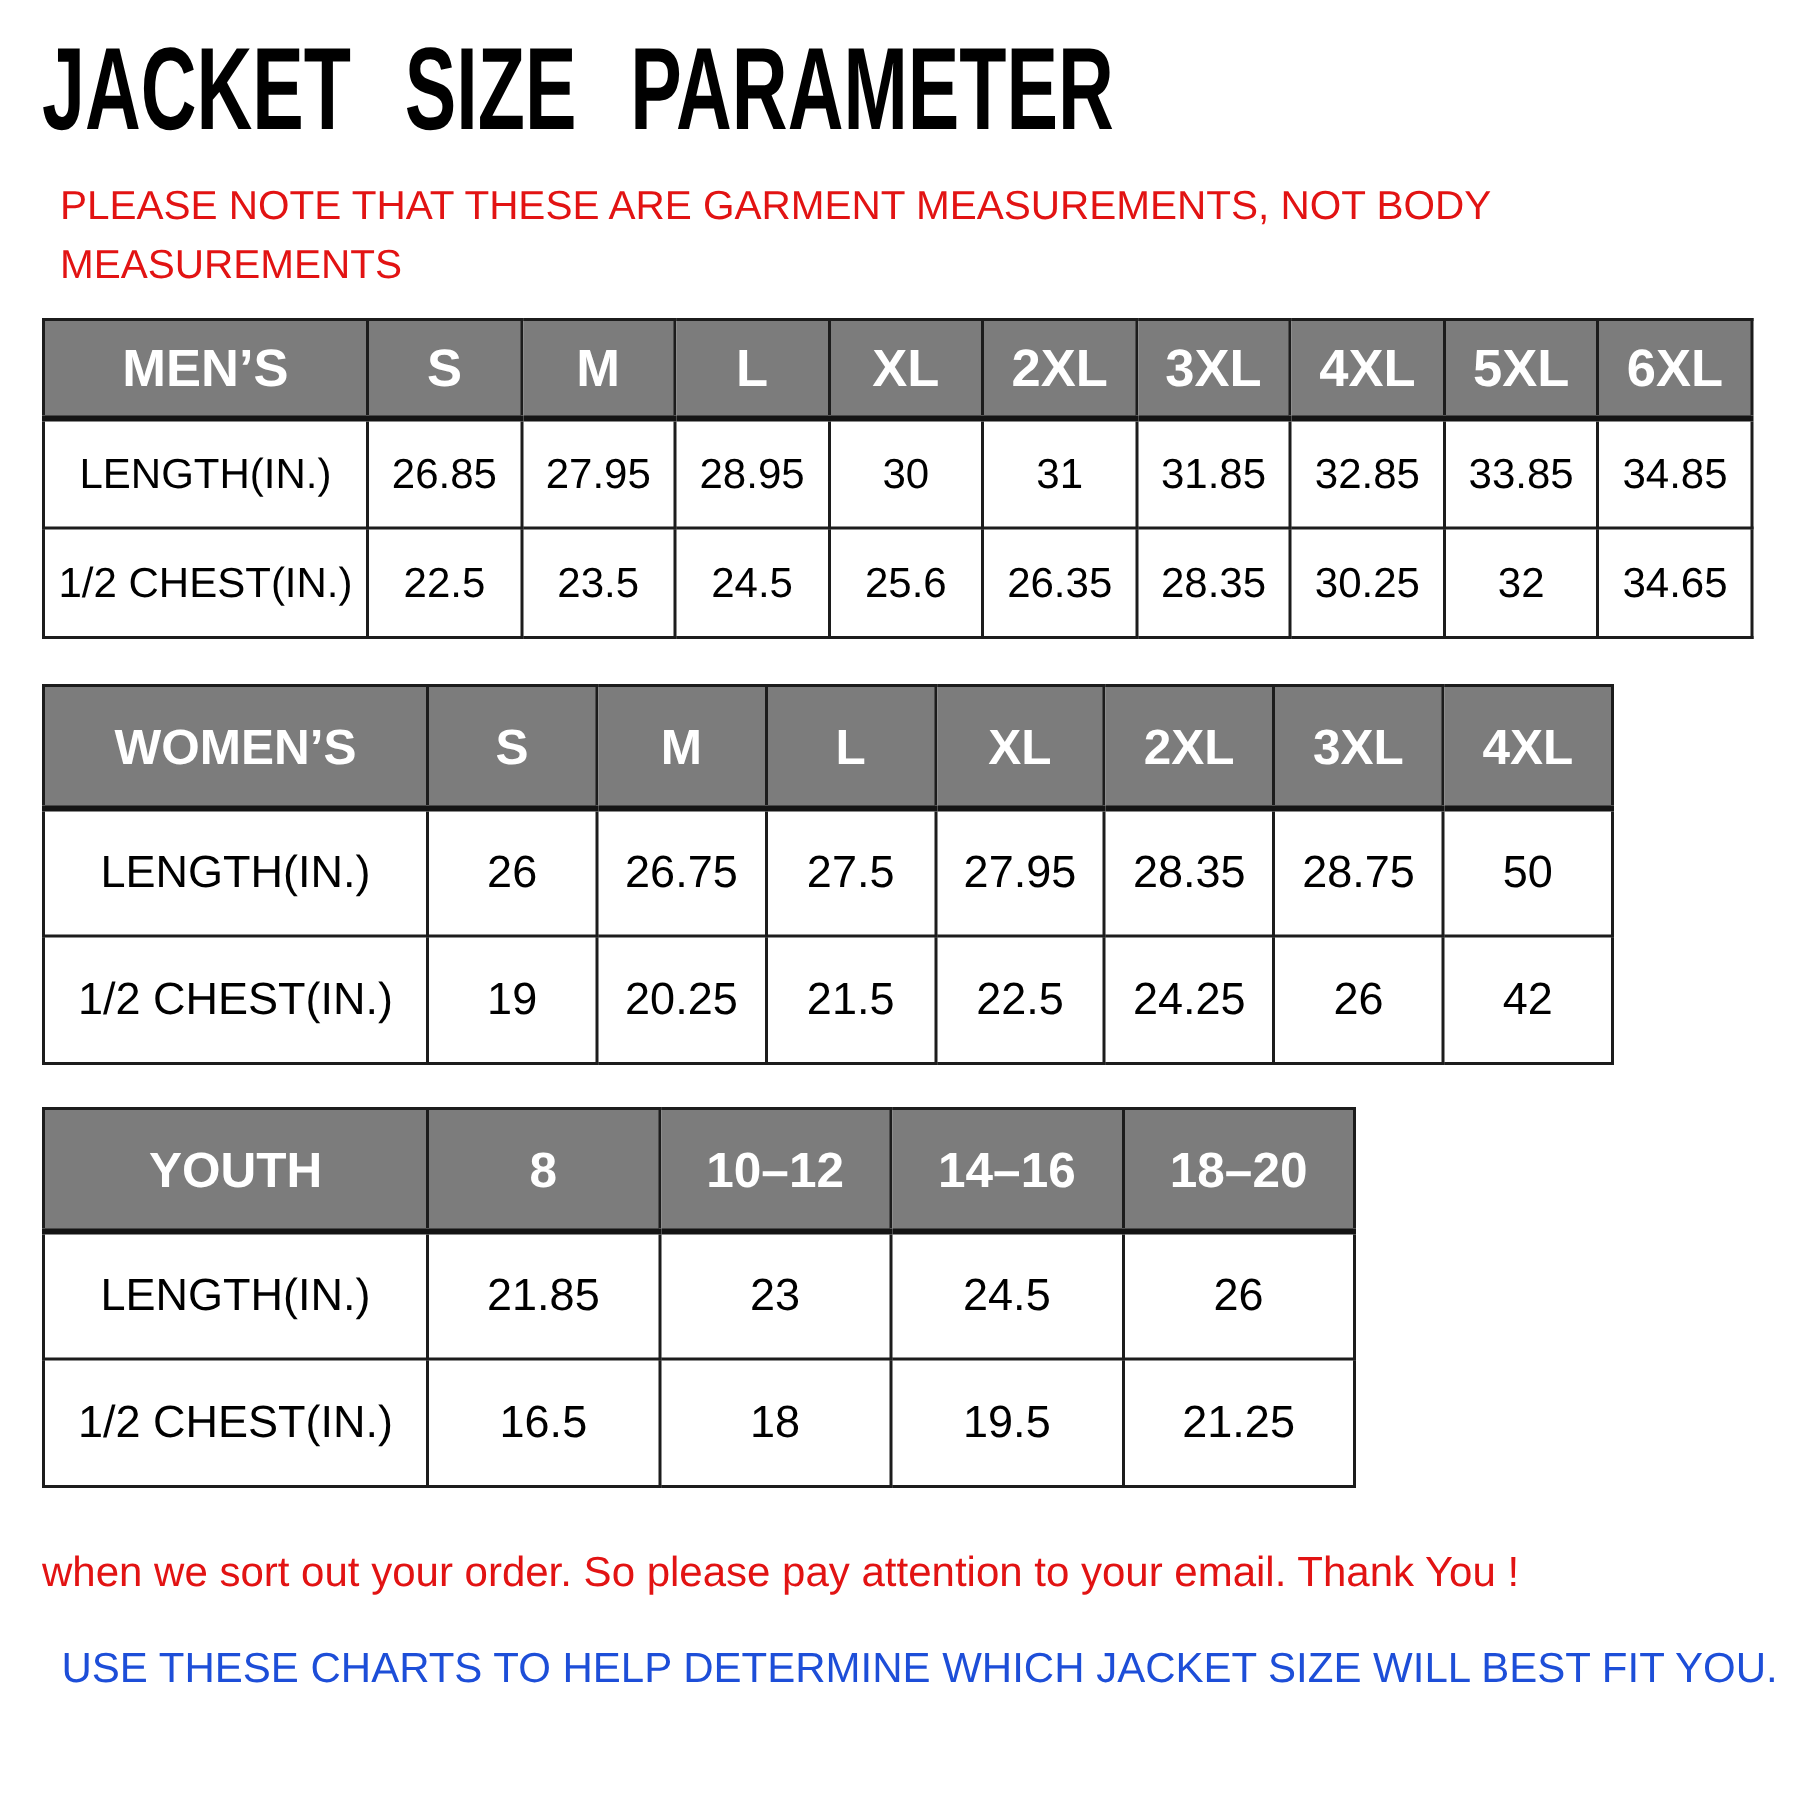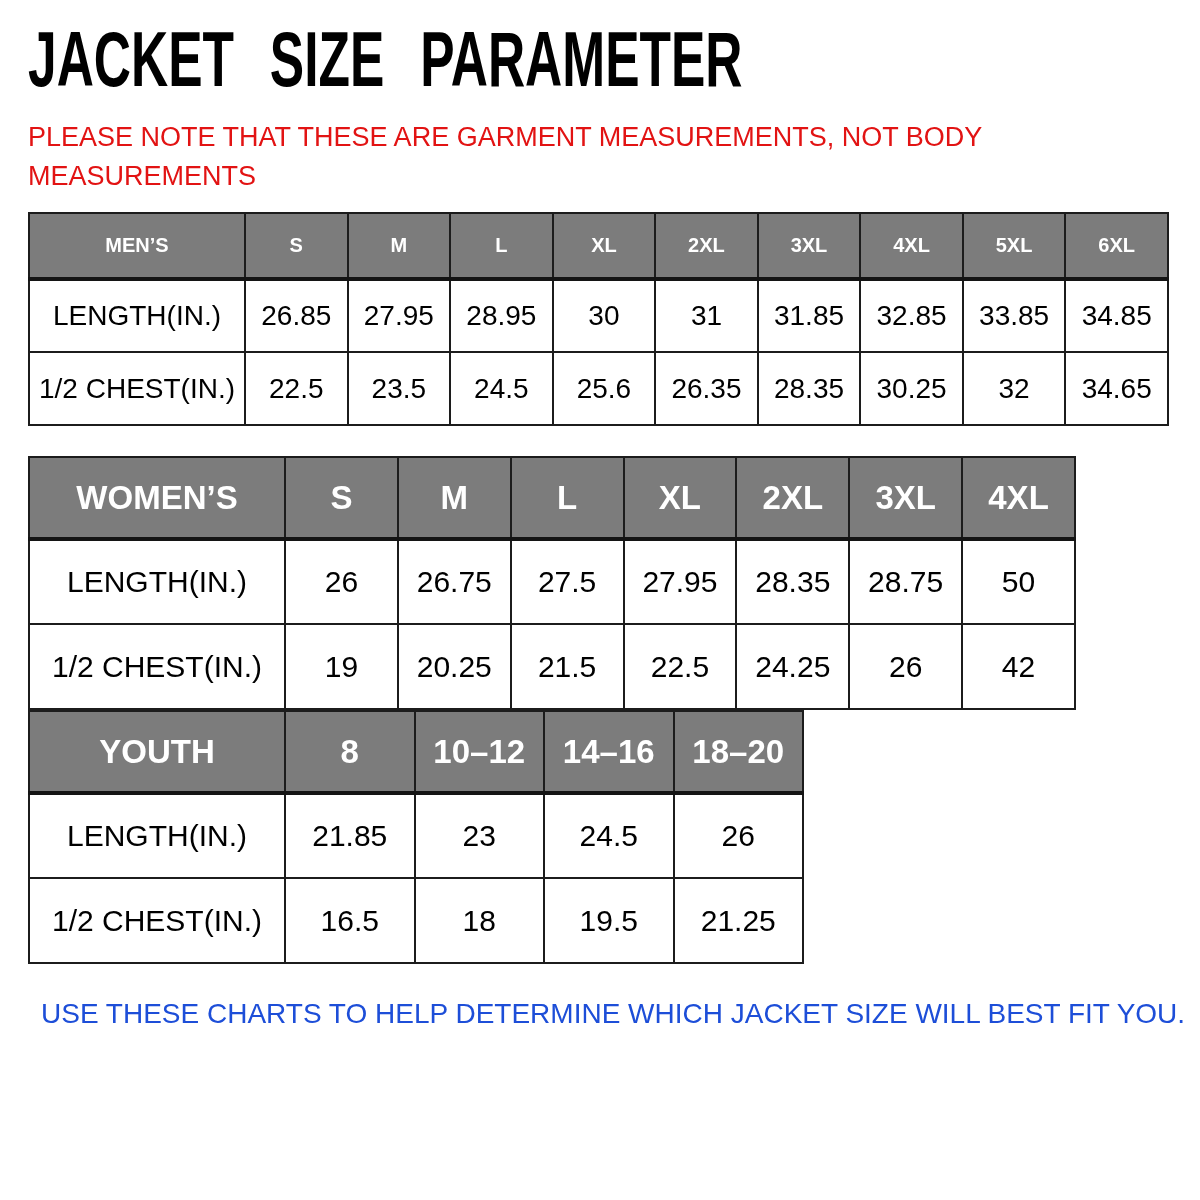--- a/index.html
+++ b/index.html
@@ -22,21 +22,21 @@
     line-height: 0.92;
     white-space: nowrap;
     word-spacing: 0.42em;
     letter-spacing: 0;
     transform: scaleX(0.66);
     transform-origin: 0 0;
   }
 
   
   .garment-note {
-    margin: 20px 0 0 28px;
+    margin: 20px 0 0 40px;
     color: #e21313;
     font-size: 27px;
     line-height: 1.45;
   }
   .garment-note div { white-space: nowrap; }
 
   
   table.size-table {
     border-collapse: collapse;
     table-layout: fixed;
@@ -55,31 +55,31 @@
     background: #7c7c7c;
     color: #ffffff;
     font-weight: bold;
     border-bottom: 4px solid #141414;
   }
   table.size-table td.row-label { white-space: nowrap; }
 
   
   .t-mens { width: 1141px; margin-top: 16px; }
   .t-mens col.c-label { width: 216px; }
-  .t-mens thead th { height: 66px; font-size: 20px; }
+  .t-mens thead th { height: 66px; font-size: 35px; }
   .t-mens tbody td { height: 73px; font-size: 28px; }
 
   
   .t-womens { width: 1048px; margin-top: 30px; }
   .t-womens col.c-label { width: 256px; }
   .t-womens thead th { height: 82px; font-size: 33px; }
   .t-womens tbody td { height: 85px; font-size: 30px; }
 
   
-  .t-youth { width: 776px; }
+  .t-youth { width: 876px; margin-top: 28px; }
   .t-youth col.c-label { width: 256px; }
   .t-youth thead th { height: 82px; font-size: 33px; }
   .t-youth tbody td { height: 85px; font-size: 30px; }
 
   
   .footer-para {
     margin: 34px 0 0 28px;
     color: #e21313;
     font-size: 28px;
     line-height: 1.55;
@@ -235,15 +235,16 @@
       <td class="row-label">1/2 CHEST(IN.)</td>
       <td>16.5</td>
       <td>18</td>
       <td>19.5</td>
       <td>21.25</td>
     </tr>
   </tbody>
 </table>
 
 <div class="footer-para">
+  <div>when we sort out your order. So please pay attention to your email. Thank You !</div>
 </div>
 
 <div class="footer-caps">USE THESE CHARTS TO HELP DETERMINE WHICH JACKET SIZE WILL BEST FIT YOU.</div>
 
 </body></html>

